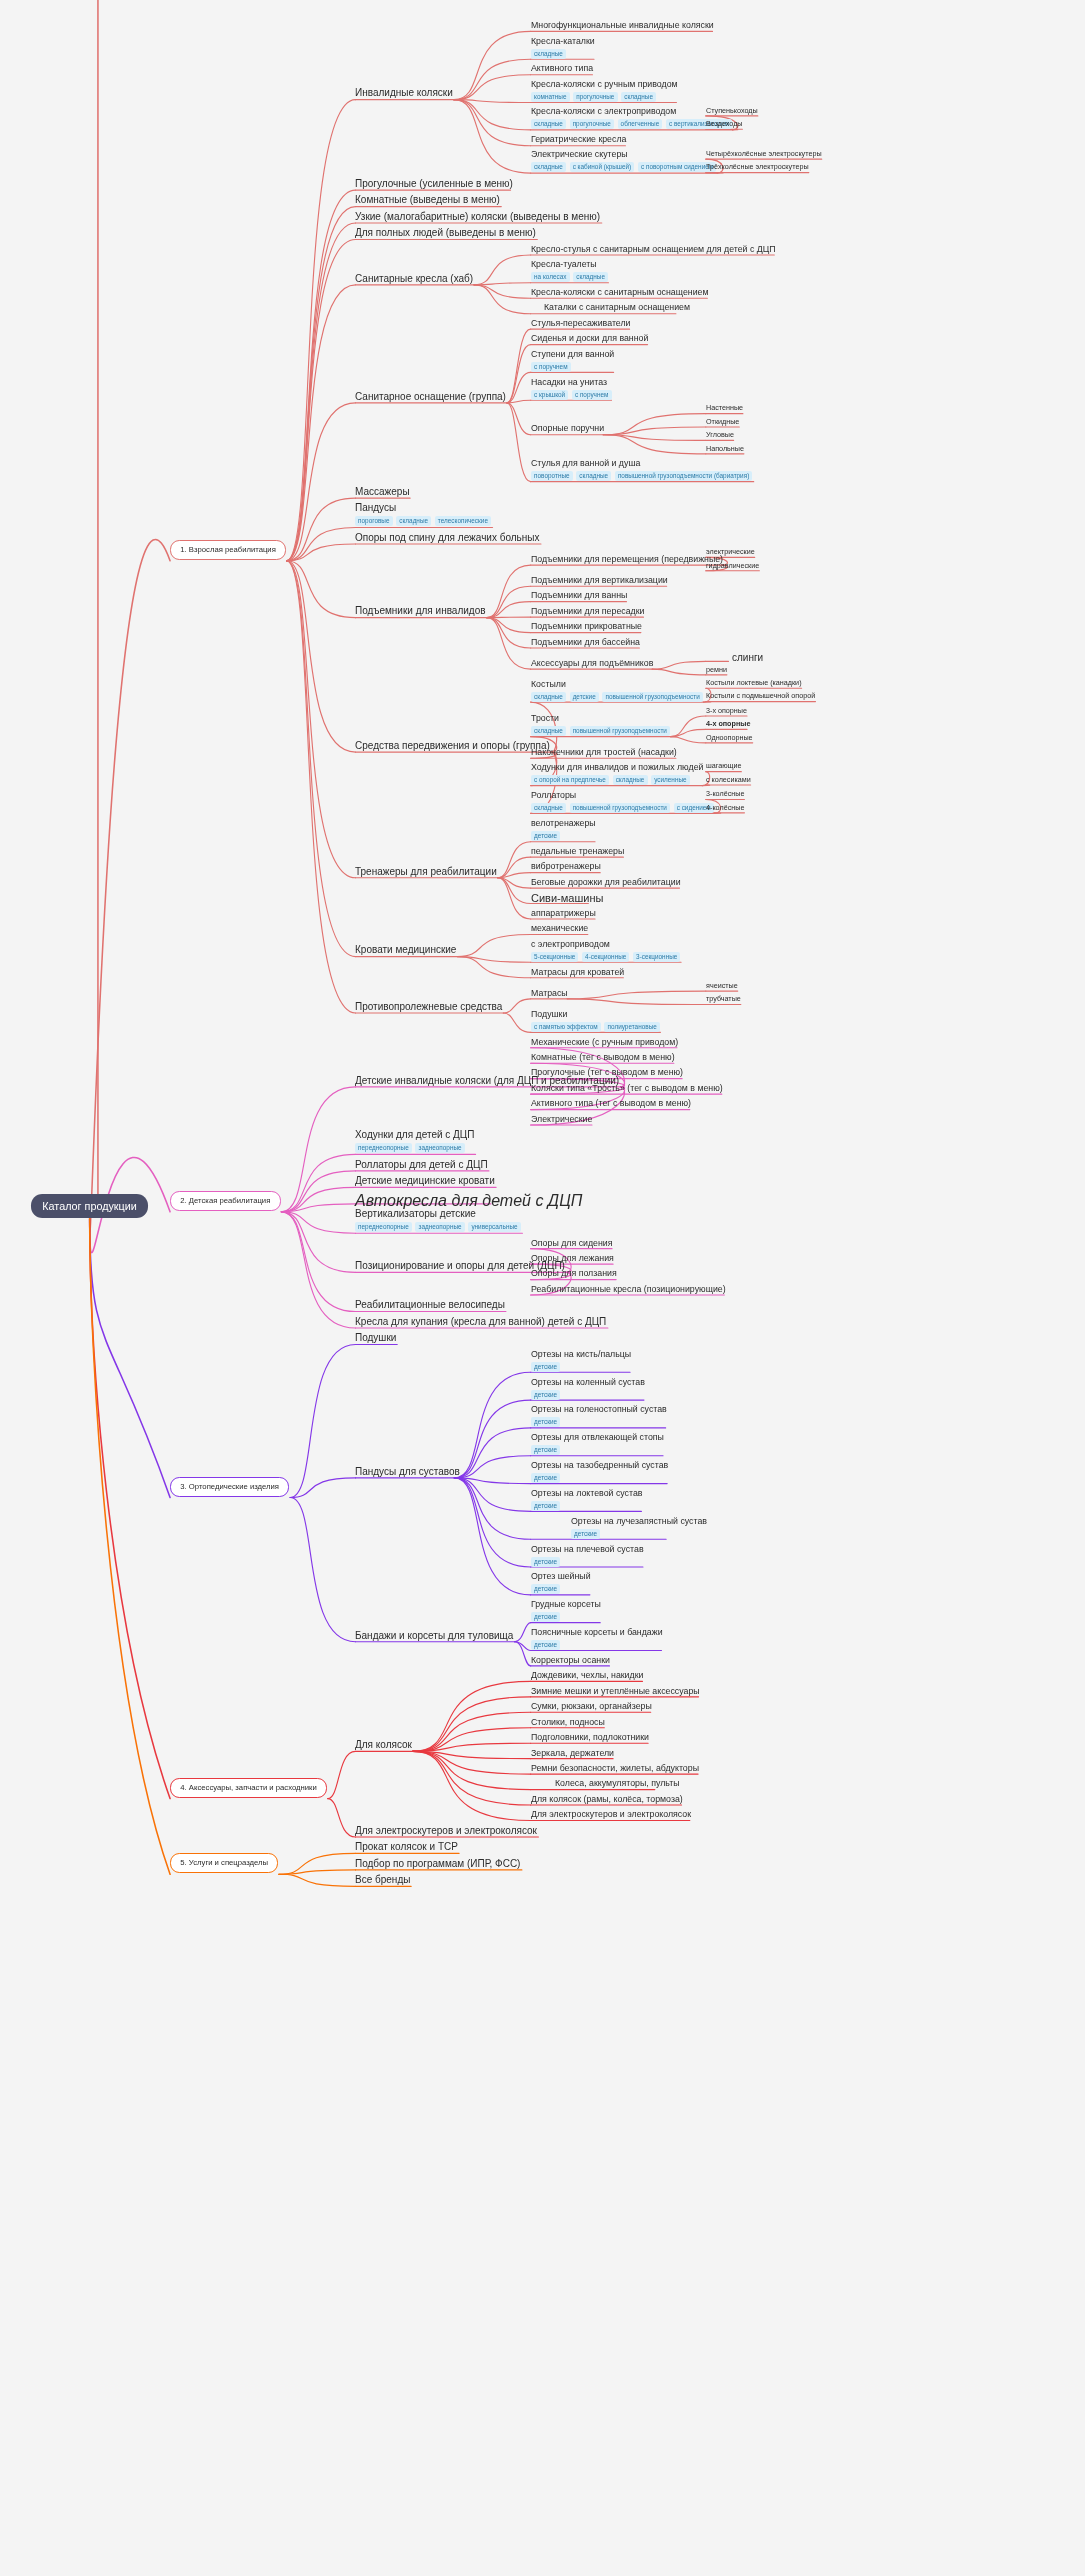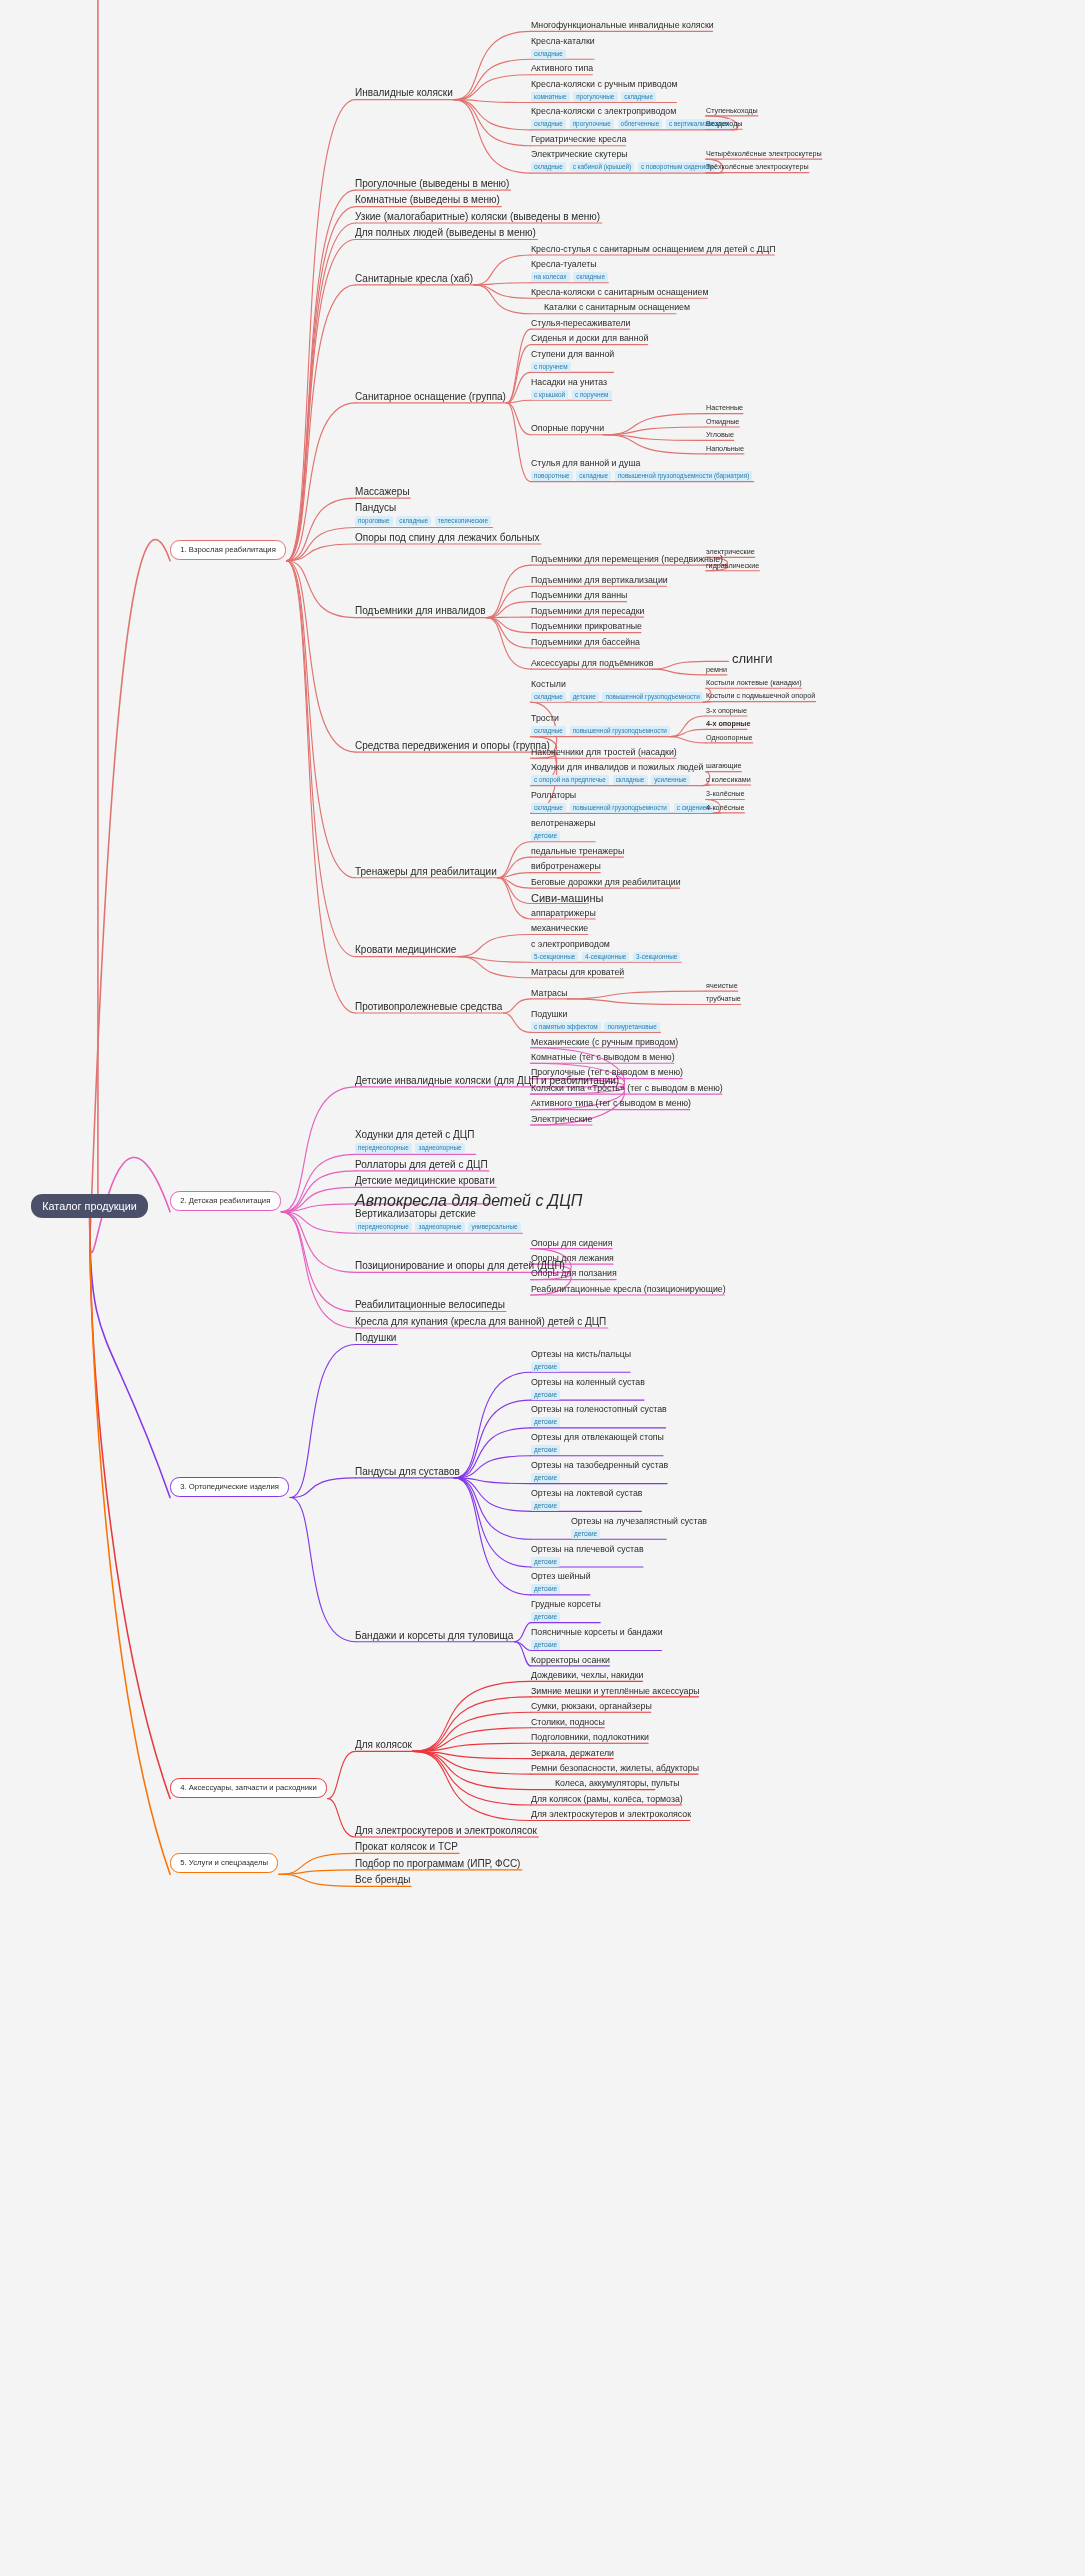--- a/index.html
+++ b/index.html
@@ -359,21 +359,21 @@
           <span class="tag">с поворотным сидением</span>
         </div>
       </div>
       <div class="node" style="left: 706px; top: 150px;">
         <div class="ttl" style="font-size: 7.2px;">Четырёхколёсные электроскутеры</div>
       </div>
       <div class="node" style="left: 706px; top: 163px;">
         <div class="ttl" style="font-size: 7.2px;">Трёхколёсные электроскутеры</div>
       </div>
       <div class="node" style="left: 355px; top: 178px;">
-        <div class="ttl" style="font-size: 10px;">Прогулочные (выведены в меню)</div>
+        <div class="ttl" style="font-size: 10px;">Прогулочные (усиленные в меню)</div>
       </div>
       <div class="node" style="left: 355px; top: 194px;">
         <div class="ttl" style="font-size: 10px;">Комнатные (выведены в меню)</div>
       </div>
       <div class="node" style="left: 355px; top: 211px;">
         <div class="ttl" style="font-size: 10px;">Узкие (малогабаритные) коляски (выведены в меню)</div>
       </div>
       <div class="node" style="left: 355px; top: 227px;">
         <div class="ttl" style="font-size: 10px;">Для полных людей (выведены в меню)</div>
       </div>
@@ -479,21 +479,21 @@
       <div class="node" style="left: 531px; top: 621px;">
         <div class="ttl" style="font-size: 8.8px;">Подъемники прикроватные</div>
       </div>
       <div class="node" style="left: 531px; top: 637px;">
         <div class="ttl" style="font-size: 8.8px;">Подъемники для бассейна</div>
       </div>
       <div class="node" style="left: 531px; top: 658px;">
         <div class="ttl" style="font-size: 8.8px;">Аксессуары для подъёмников</div>
       </div>
       <div class="node" style="left: 706px; top: 652px;">
-        <div class="ttl" style="font-size: 13px; padding-left: 26px;">слинги</div>
+        <div class="ttl" style="font-size: 10px; padding-left: 26px;">слинги</div>
       </div>
       <div class="node" style="left: 706px; top: 666px;">
         <div class="ttl" style="font-size: 7.2px;">ремни</div>
       </div>
       <div class="node" style="left: 355px; top: 740px;">
         <div class="ttl" style="font-size: 10px;">Средства передвижения и опоры (группа)</div>
       </div>
       <div class="node" style="left: 531px; top: 679px;">
         <div class="ttl" style="font-size: 8.8px;">Костыли</div>
         <div class="tags">

